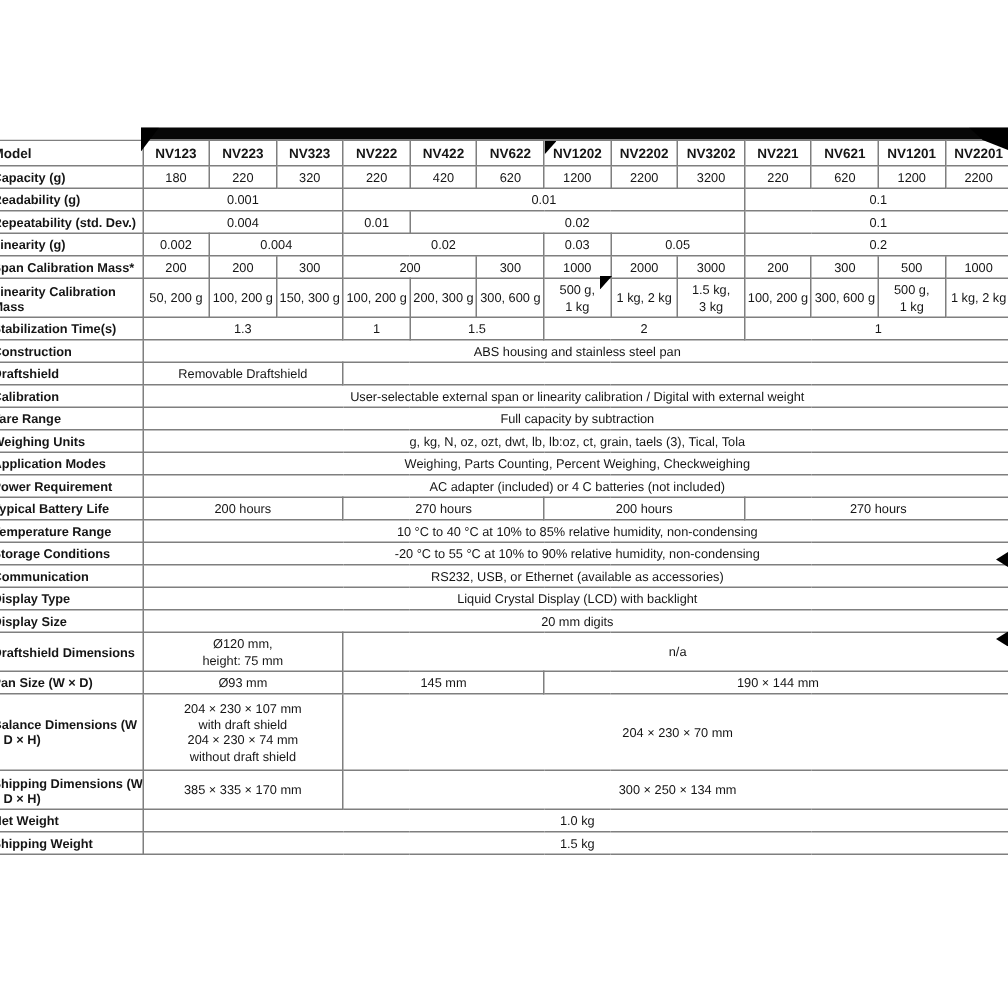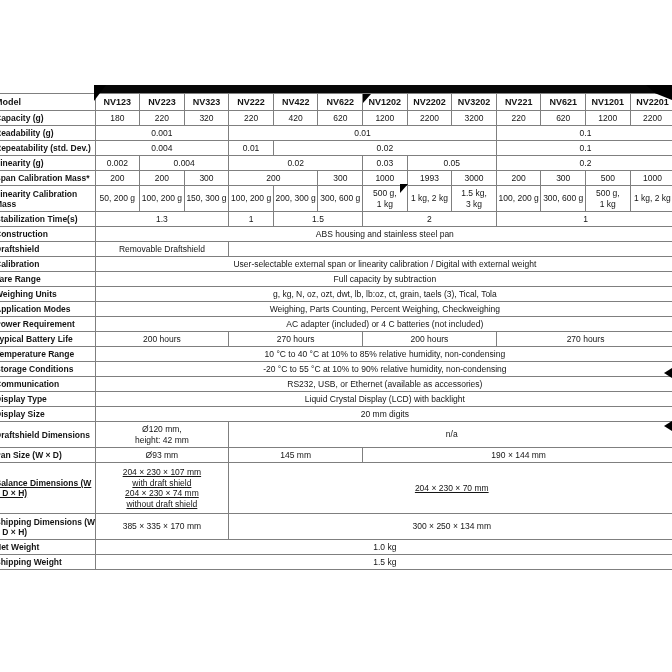--- a/index.html
+++ b/index.html
@@ -20,21 +20,21 @@
     padding:0 1px;white-space:pre;overflow:hidden;
   }
   td.lbl{text-align:left;border-left:none;overflow:hidden;}
   .lbl-in{
     display:block;margin-left:-6px;width:101px;
     font-weight:bold;white-space:normal;line-height:10px;
   }
   tr.r-model td{height:16px;font-weight:bold;font-size:9px;}
   tr.r-n td{height:14px;}
   tr.r-t2 td{height:25px;}
-  tr.r-t4 td{height:50px;text-decoration:underline;}
+  tr.r-t4 td{height:50px;}
   .artifact{position:absolute;background:#000;}
   .a1{left:94px;top:85px;width:12px;height:16px;clip-path:polygon(0 0,100% 0,0 100%);}
   .a2{left:646px;top:85px;width:26px;height:15px;clip-path:polygon(0 0,100% 0,100% 100%,35% 55%);}
   .a3{left:363px;top:94px;width:8px;height:9px;clip-path:polygon(0 0,100% 0,0 100%);}
   .a4{left:400px;top:184px;width:8px;height:9px;clip-path:polygon(0 0,100% 0,0 100%);}
   .a5{left:664px;top:368px;width:8px;height:10px;clip-path:polygon(100% 0,100% 100%,0 50%);}
   .a6{left:664px;top:421px;width:8px;height:10px;clip-path:polygon(100% 0,100% 100%,0 50%);}
 </style>
 </head>
 <body>
@@ -116,21 +116,21 @@
             <td colspan="4">0.2</td>
           </tr>
           <tr class="r-n">
             <td class="lbl"><span class="lbl-in">Span Calibration Mass*</span></td>
             <td colspan="1">200</td>
             <td colspan="1">200</td>
             <td colspan="1">300</td>
             <td colspan="2">200</td>
             <td colspan="1">300</td>
             <td colspan="1">1000</td>
-            <td colspan="1">1993</td>
+            <td colspan="1">2000</td>
             <td colspan="1">3000</td>
             <td colspan="1">200</td>
             <td colspan="1">300</td>
             <td colspan="1">500</td>
             <td colspan="1">1000</td>
           </tr>
           <tr class="r-t2">
             <td class="lbl"><span class="lbl-in">Linearity Calibration Mass</span></td>
             <td colspan="1">50, 200 g</td>
             <td colspan="1">100, 200 g</td>
@@ -209,21 +209,21 @@
             <td class="lbl"><span class="lbl-in">Display Type</span></td>
             <td colspan="13">Liquid Crystal Display (LCD) with backlight</td>
           </tr>
           <tr class="r-n">
             <td class="lbl"><span class="lbl-in">Display Size</span></td>
             <td colspan="13">20 mm digits</td>
           </tr>
           <tr class="r-t2">
             <td class="lbl"><span class="lbl-in">Draftshield Dimensions</span></td>
             <td colspan="3">Ø120 mm,
-height: 42 mm</td>
+height: 75 mm</td>
             <td colspan="10">n/a</td>
           </tr>
           <tr class="r-n">
             <td class="lbl"><span class="lbl-in">Pan Size (W × D)</span></td>
             <td colspan="3">Ø93 mm</td>
             <td colspan="3">145 mm</td>
             <td colspan="7">190 × 144 mm</td>
           </tr>
           <tr class="r-t4">
             <td class="lbl"><span class="lbl-in">Balance Dimensions (W × D × H)</span></td>

